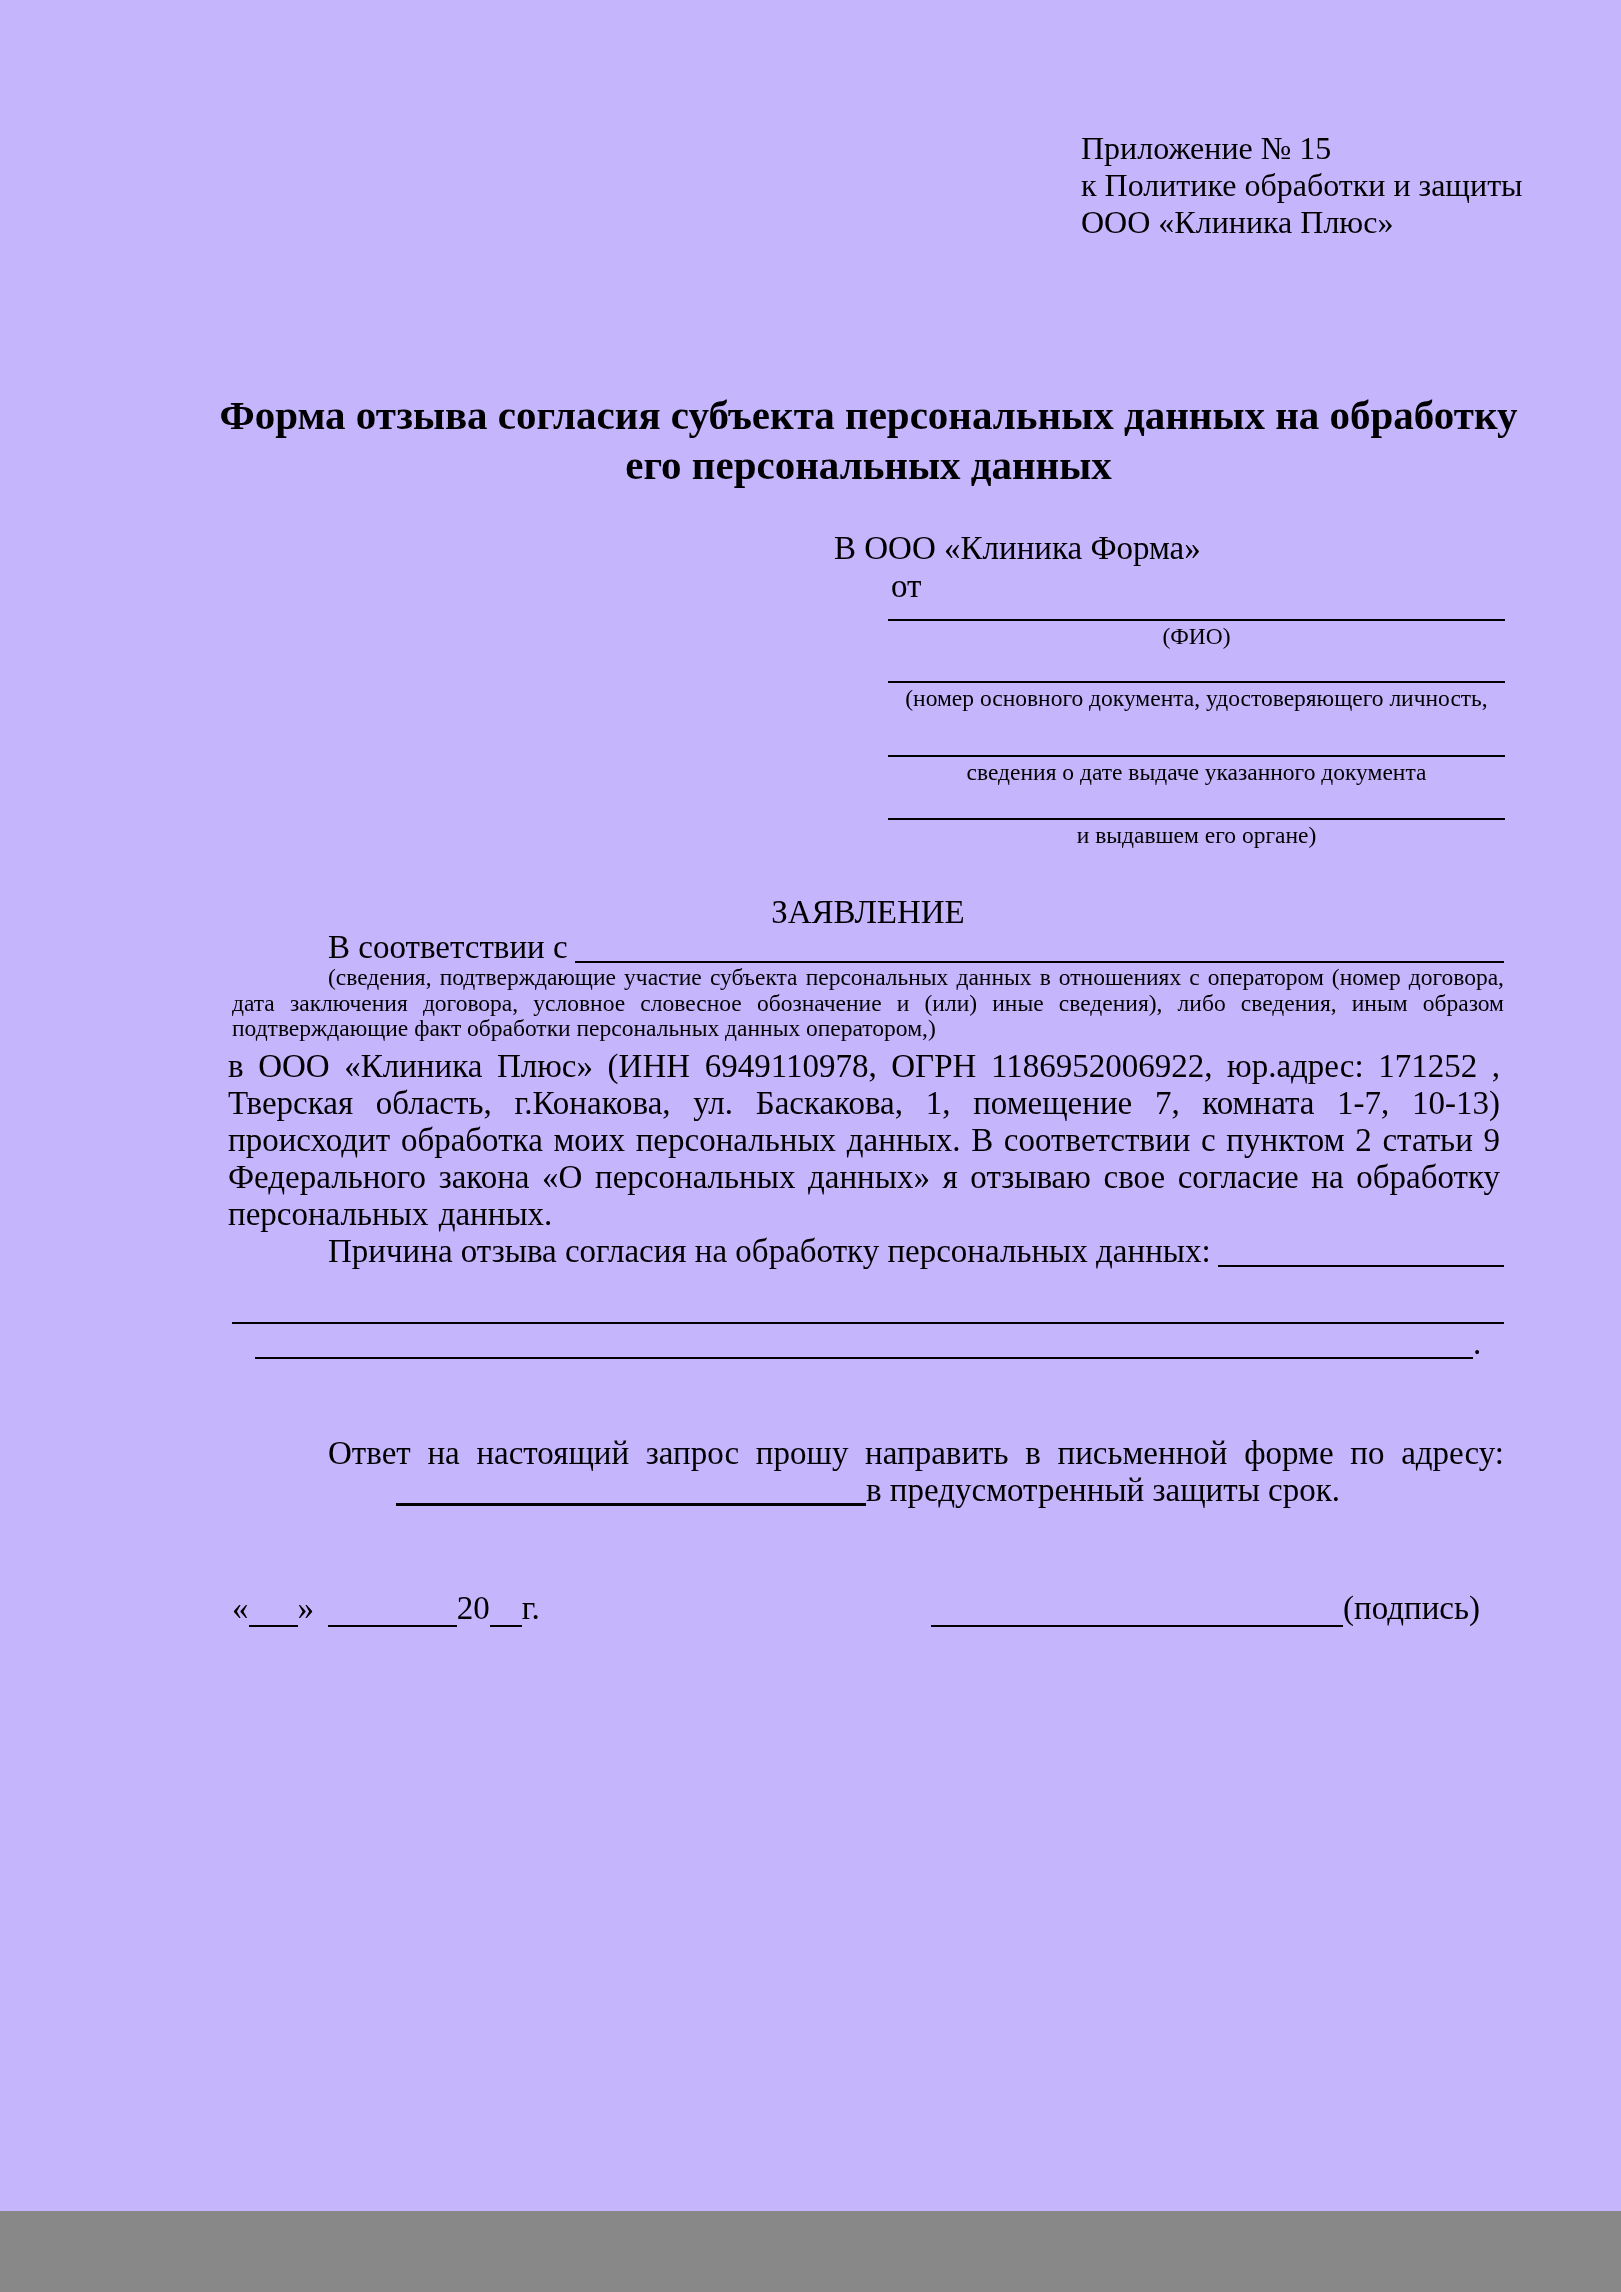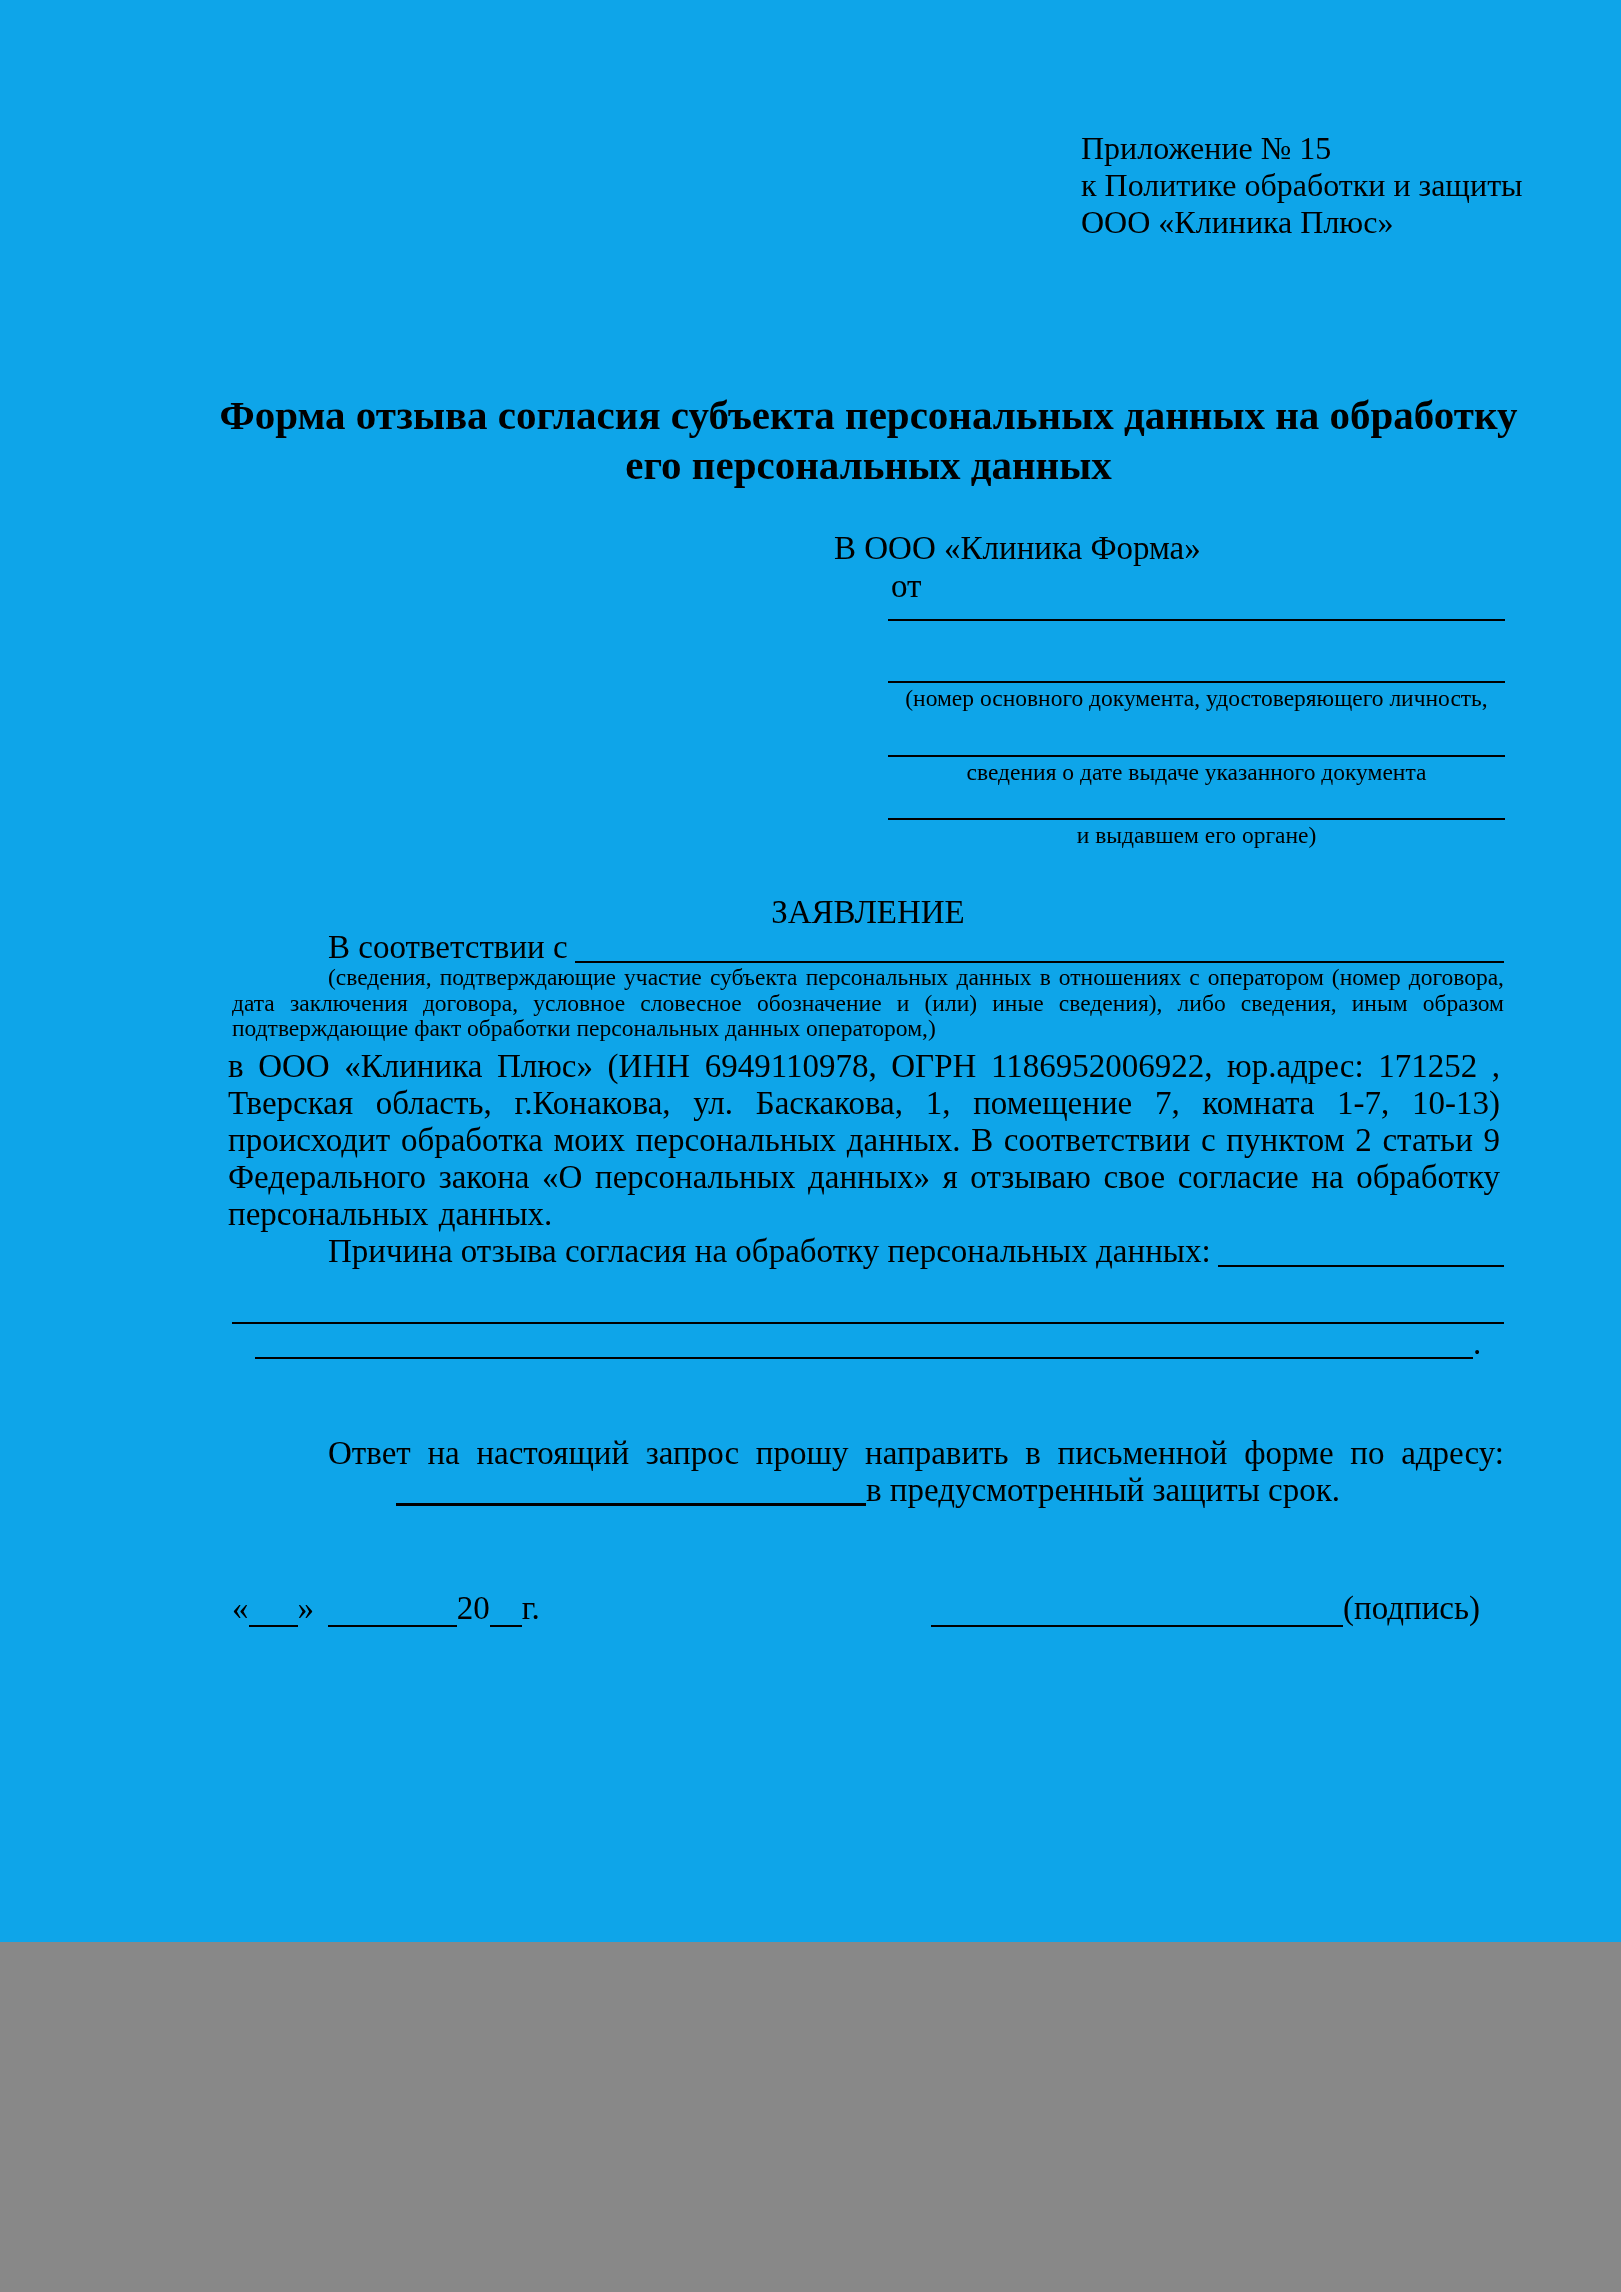--- a/index.html
+++ b/index.html
@@ -1,20 +1,20 @@
 <!DOCTYPE html>
 <html lang="ru"><head>
 <meta charset="utf-8">
 <style>
   html,body{margin:0;padding:0;background:#888;}
   .page{
     position:relative;
-    width:1621px;height:1942px;
+    width:1621px;height:2211px;
     margin:0 auto;
-    background:#0ea5e9;
+    background:#c4b5fd;
     color:#000000;
     font-family:"Liberation Serif","DejaVu Serif",serif;
     font-size:33px;
     line-height:37px;
     overflow:hidden;
   }
   .abs{position:absolute;}
   
   .appendix{left:1081px;top:130px;font-size:32px;line-height:37px;white-space:nowrap;}
   
@@ -51,20 +51,21 @@
     <div>к Политике обработки и защиты</div>
     <div>ООО «Клиника Плюс»</div>
   </div>
 
   <div class="abs title">Форма отзыва согласия субъекта персональных данных на обработку его персональных данных</div>
 
   <div class="abs to-org">В ООО «Клиника Форма»</div>
   <div class="abs from-label">от</div>
 
   <div class="abs rule" style="top:619px;"></div>
+  <div class="abs cap" style="top:623px;">(ФИО)</div>
 
   <div class="abs rule" style="top:681px;"></div>
   <div class="abs cap" style="top:685px;">(номер основного документа, удостоверяющего личность,</div>
 
   <div class="abs rule" style="top:755px;"></div>
   <div class="abs cap" style="top:759px;">сведения о дате выдаче указанного документа</div>
 
   <div class="abs rule" style="top:818px;"></div>
   <div class="abs cap" style="top:822px;">и выдавшем его органе)</div>
 

